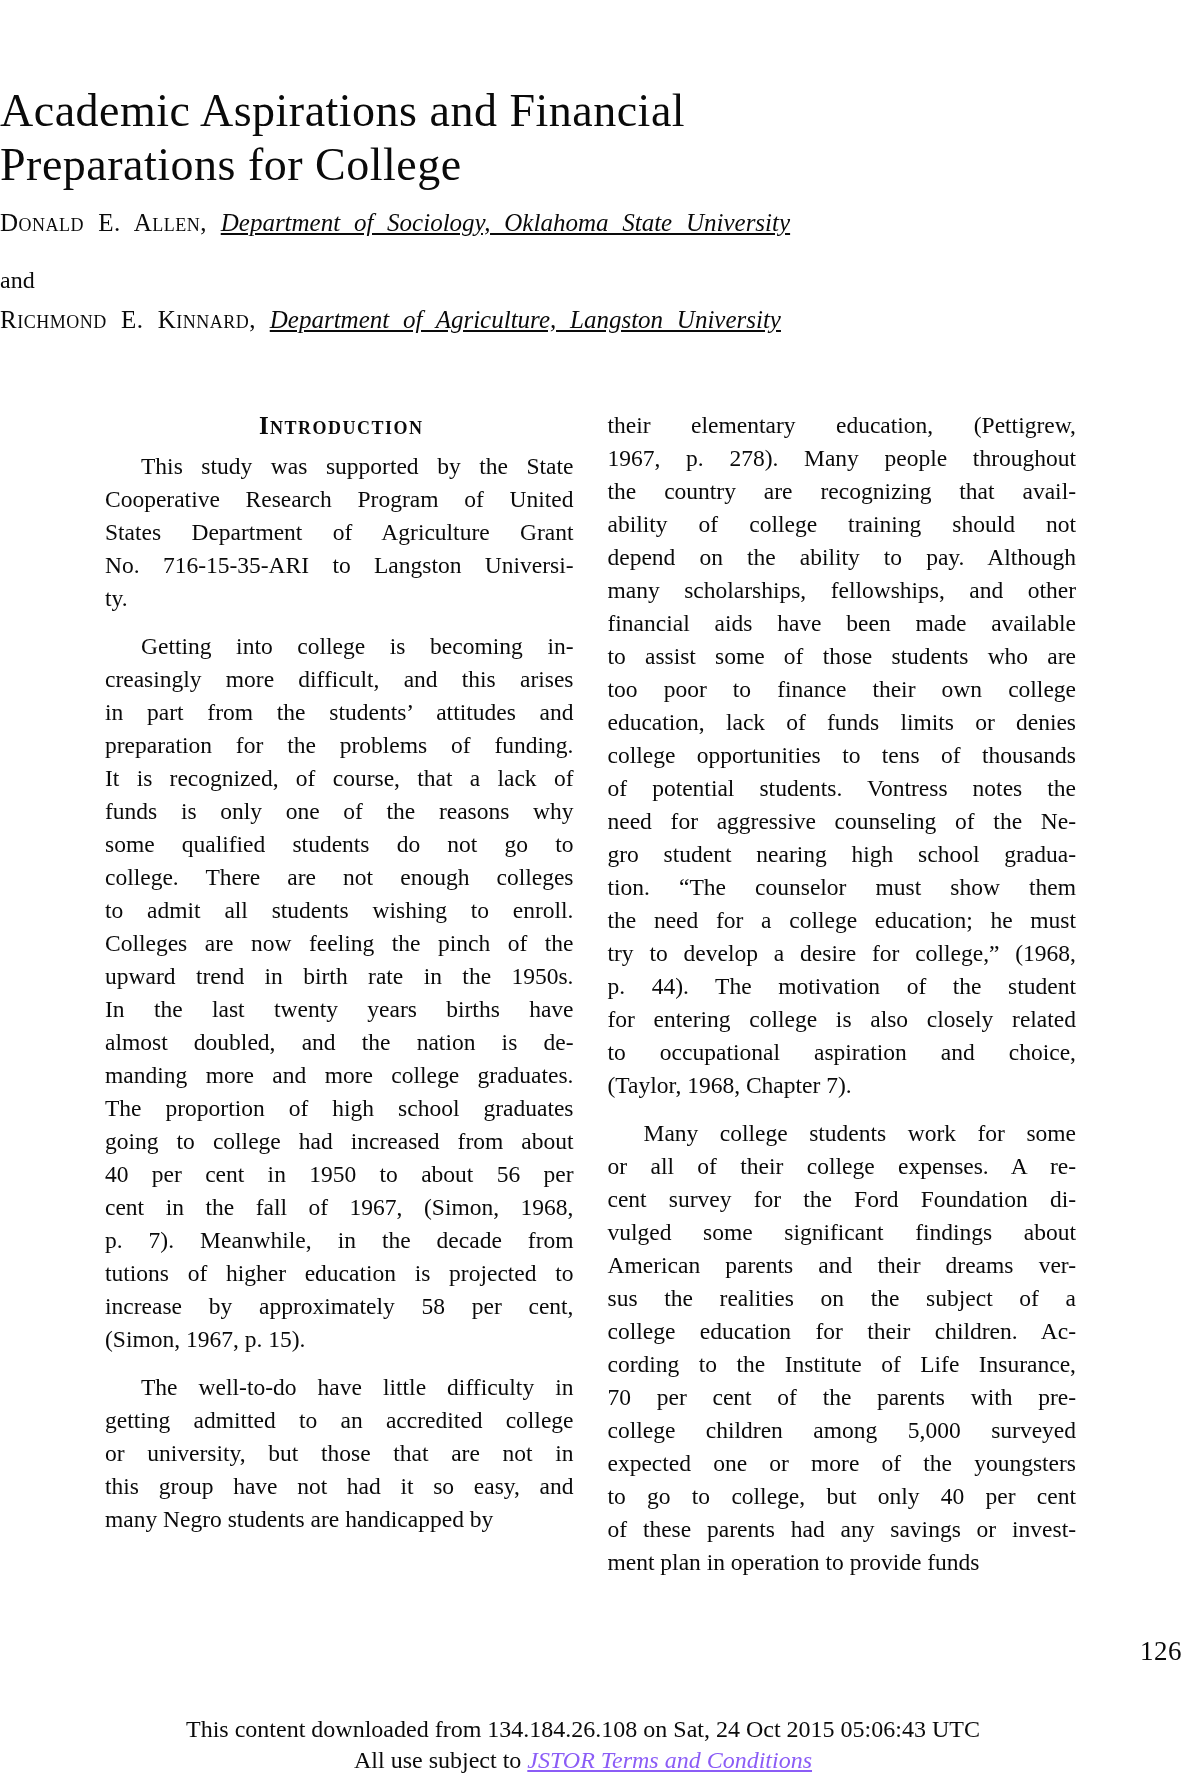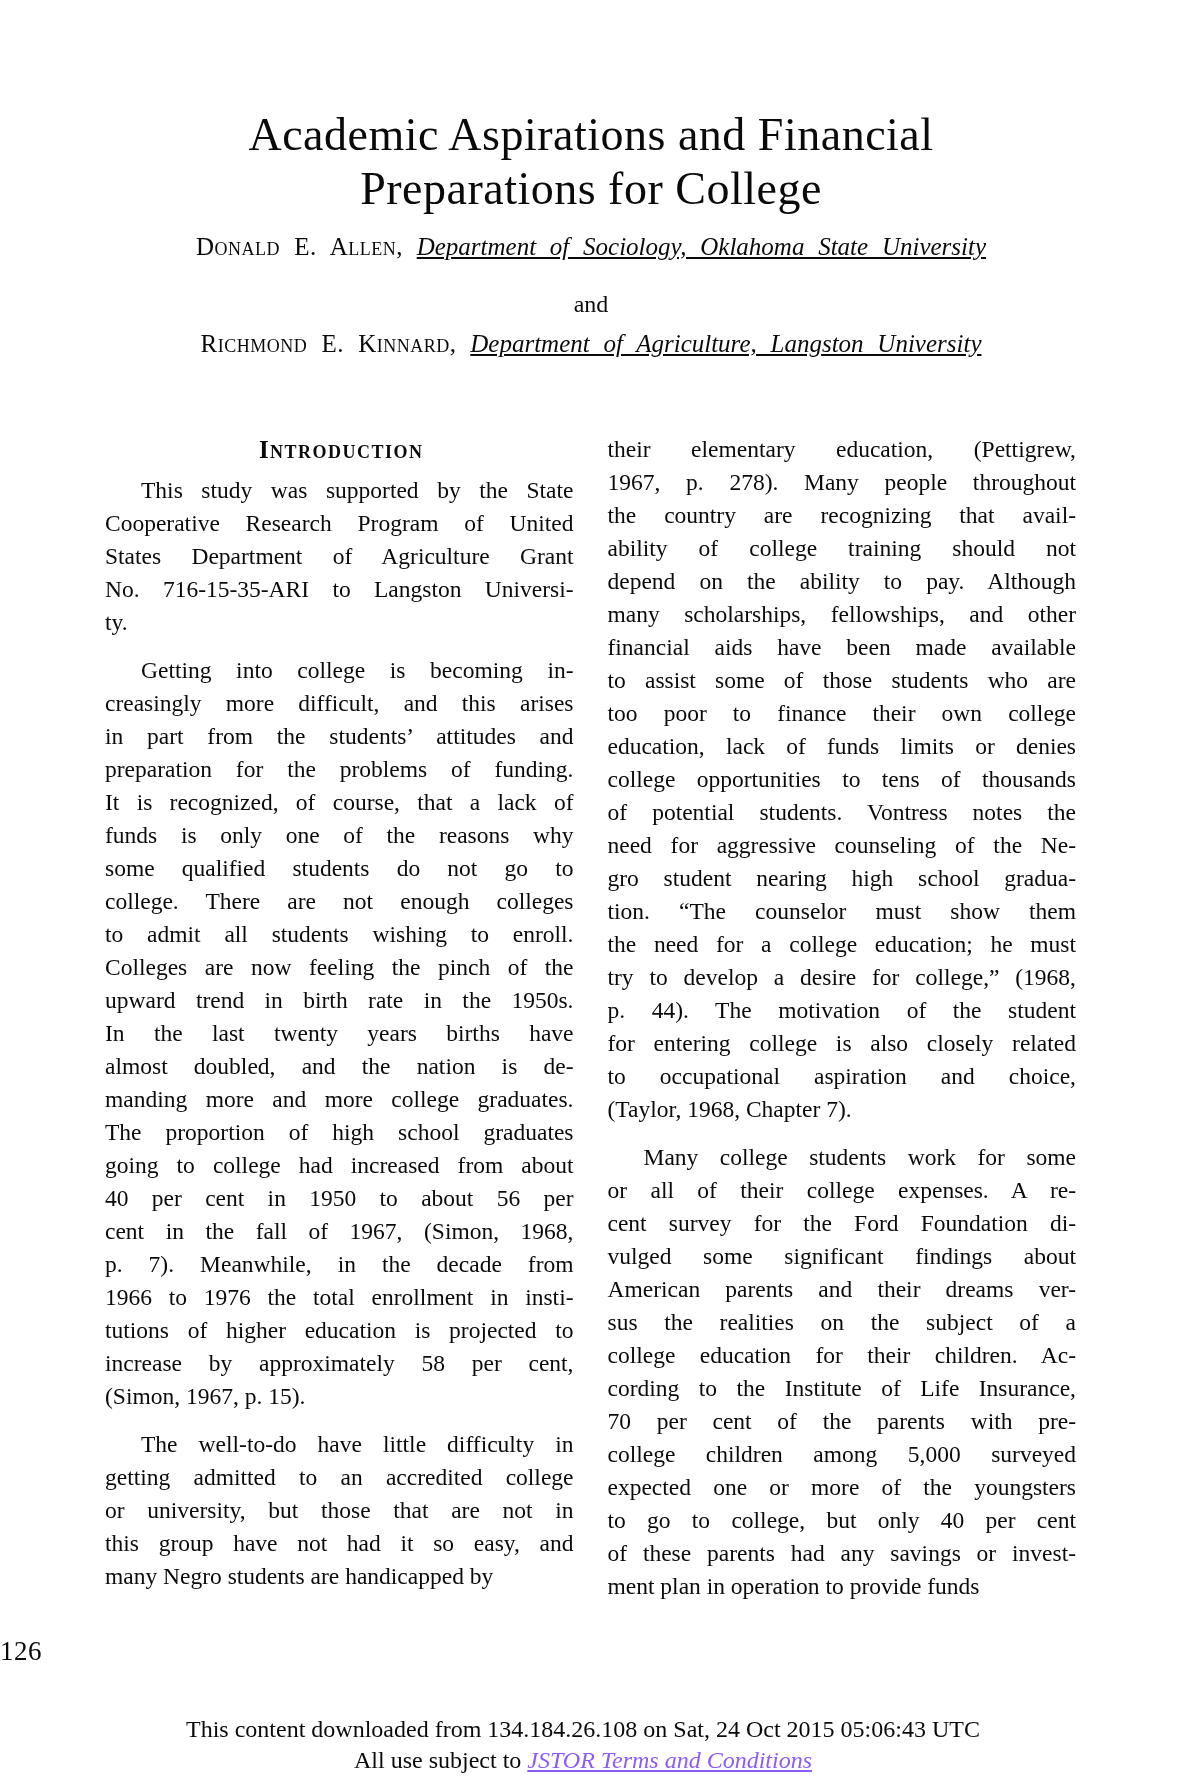--- a/index.html
+++ b/index.html
@@ -7,21 +7,21 @@
     position: relative;
     width: 1182px;
     height: 1789px;
     margin: 0 auto;
     background: #ffffff;
     color: #0a0a0a;
     font-family: "Liberation Serif", "DejaVu Serif", serif;
     box-sizing: border-box;
     overflow: hidden;
   }
-  .titleblock { padding-top: 108px; text-align: center; }
+  .titleblock { padding-top: 84px; }
   h1.title {
     margin: 0;
     font-weight: normal;
     font-size: 46px;
     line-height: 54px;
     letter-spacing: 0.5px;
   }
   h1.title .tline { display: block; }
   .byline {
     margin-top: 16px;
@@ -62,21 +62,21 @@
     text-align: justify;
     text-align-last: justify;
     text-justify: inter-word;
   }
   .para.indent .line.first { text-indent: 36px; }
 
   .pagenum {
     position: absolute;
     left: 0; right: 0;
     top: 1636px;
-    text-align: left;
+    text-align: right;
     font-size: 27px;
     letter-spacing: 0.5px;
   }
   .stamp {
     position: absolute;
     left: 0; right: 16px;
     top: 1714px;
     text-align: center;
     font-size: 24px;
     line-height: 31px;
@@ -128,21 +128,20 @@
             <div class="line j">Colleges are now feeling the pinch of the</div>
             <div class="line j">upward trend in birth rate in the 1950s.</div>
             <div class="line j">In the last twenty years births have</div>
             <div class="line j">almost doubled, and the nation is de-</div>
             <div class="line j">manding more and more college graduates.</div>
             <div class="line j">The proportion of high school graduates</div>
             <div class="line j">going to college had increased from about</div>
             <div class="line j">40 per cent in 1950 to about 56 per</div>
             <div class="line j">cent in the fall of 1967, (Simon, 1968,</div>
             <div class="line j">p. 7). Meanwhile, in the decade from</div>
-            <div class="line j">1966 to 1976 the total enrollment in insti-</div>
             <div class="line j">tutions of higher education is projected to</div>
             <div class="line j">increase by approximately 58 per cent,</div>
             <div class="line">(Simon, 1967, p. 15).</div>
           </div>
           <div class="para indent">
             <div class="line j first">The well-to-do have little difficulty in</div>
             <div class="line j">getting admitted to an accredited college</div>
             <div class="line j">or university, but those that are not in</div>
             <div class="line j">this group have not had it so easy, and</div>
             <div class="line">many Negro students are handicapped by</div>

